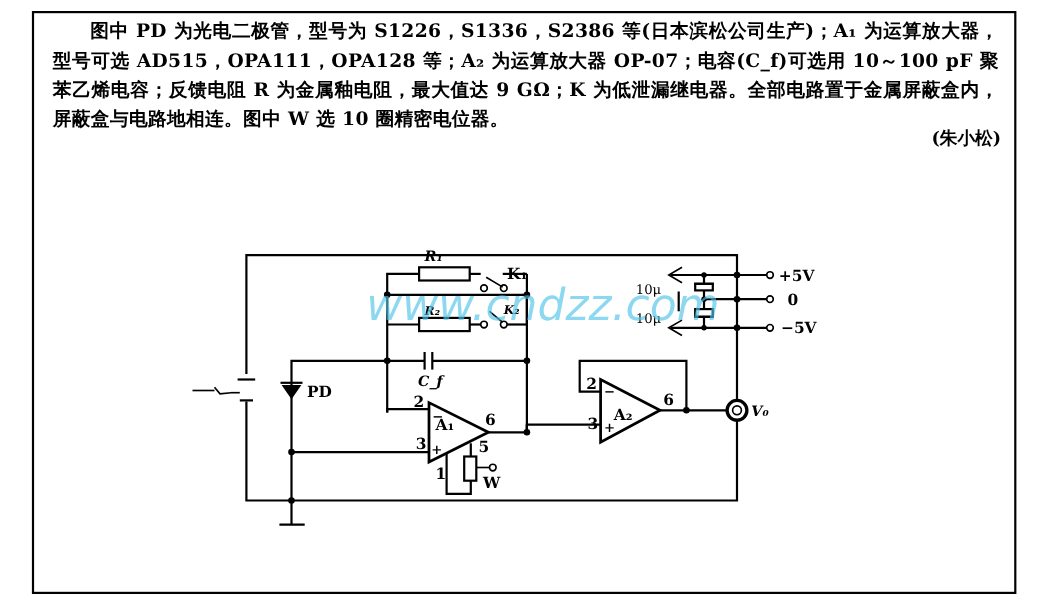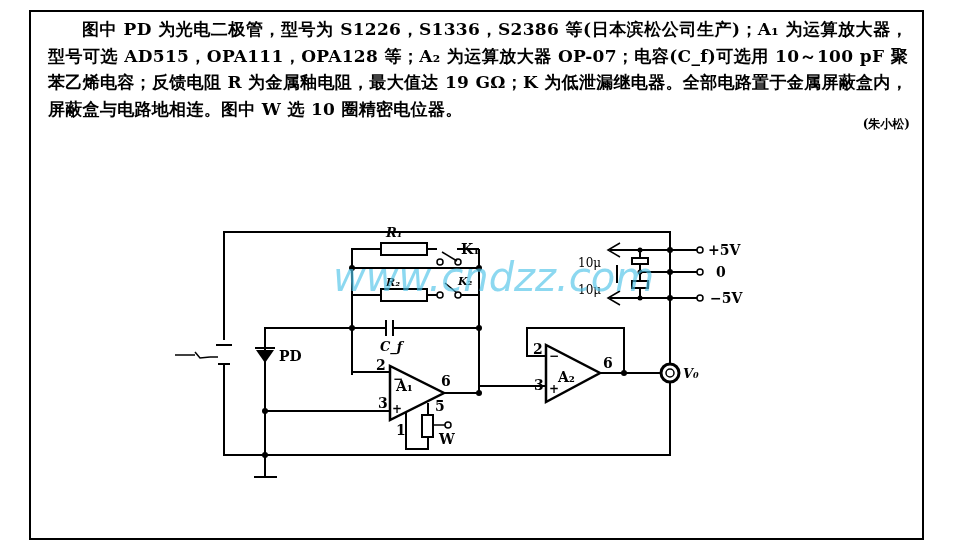--- a/index.html
+++ b/index.html
@@ -1,36 +1,36 @@
 <!DOCTYPE html>
 <html><head>
 <meta charset="utf-8">
 <style>
   html, body { margin: 0; padding: 0; background: #ffffff; }
   body { width: 960px; height: 557px; position: relative; overflow: hidden; font-family: "DejaVu Serif", serif; color: #000; }
   .frame { position: absolute; left: 29px; top: 10px; width: 895px; height: 530px; border: 2px solid #000; box-sizing: border-box; }
   .desc { position: absolute; left: 48px; top: 16px; width: 860px; font-size: 17px; line-height: 26.5px; font-weight: bold; letter-spacing: 0.3px; }
   .desc p { margin: 0; text-indent: 2em; text-align: justify; }
-  .author { position: absolute; right: 18px; top: 116px; font-size: 12px; font-weight: bold; text-align: right; }
+  .author { position: absolute; right: 18px; top: 116px; font-size: 16px; font-weight: bold; text-align: right; }
   svg { position: absolute; left: 0; top: 0; }
   .wire { stroke: #000; stroke-width: 2; fill: none; }
   .thin { stroke: #000; stroke-width: 1.5; fill: none; }
   .dot { fill: #000; }
   .lbl { font-family: "DejaVu Serif", serif; font-size: 14px; font-weight: bold; fill: #000; }
   .lbl-i { font-family: "DejaVu Serif", serif; font-size: 13px; font-style: italic; font-weight: bold; fill: #000; }
   .lbl-s { font-family: "DejaVu Serif", serif; font-size: 12px; fill: #000; }
   .wm { font-family: "DejaVu Sans", sans-serif; font-size: 40px; fill: #4fc3e8; fill-opacity: 0.65; font-style: italic; }
 </style>
 </head>
 <body>
 
 <div class="frame"></div>
 
 <div class="desc">
-  <p>图中 PD 为光电二极管，型号为 S1226，S1336，S2386 等(日本滨松公司生产)；A₁ 为运算放大器，型号可选 AD515，OPA111，OPA128 等；A₂ 为运算放大器 OP-07；电容(C_f)可选用 10～100 pF 聚苯乙烯电容；反馈电阻 R 为金属釉电阻，最大值达 19 GΩ；K 为低泄漏继电器。全部电路置于金属屏蔽盒内，屏蔽盒与电路地相连。图中 W 选 10 圈精密电位器。</p>
+  <p>图中 PD 为光电二极管，型号为 S1226，S1336，S2386 等(日本滨松公司生产)；A₁ 为运算放大器，型号可选 AD515，OPA111，OPA128 等；A₂ 为运算放大器 OP-07；电容(C_f)可选用 10～100 pF 聚苯乙烯电容；反馈电阻 R 为金属釉电阻，最大值达 9 GΩ；K 为低泄漏继电器。全部电路置于金属屏蔽盒内，屏蔽盒与电路地相连。图中 W 选 10 圈精密电位器。</p>
 </div>
 <div class="author" style="left:auto; right:50px;">(朱小松)</div>
 
 <svg width="960" height="557" viewBox="0 0 960 557">
 
   <g>
     <polyline class="wire" points="224,340 224,232 670,232 670,455 224,455 224,365"></polyline>
   </g>
 
   <g>

